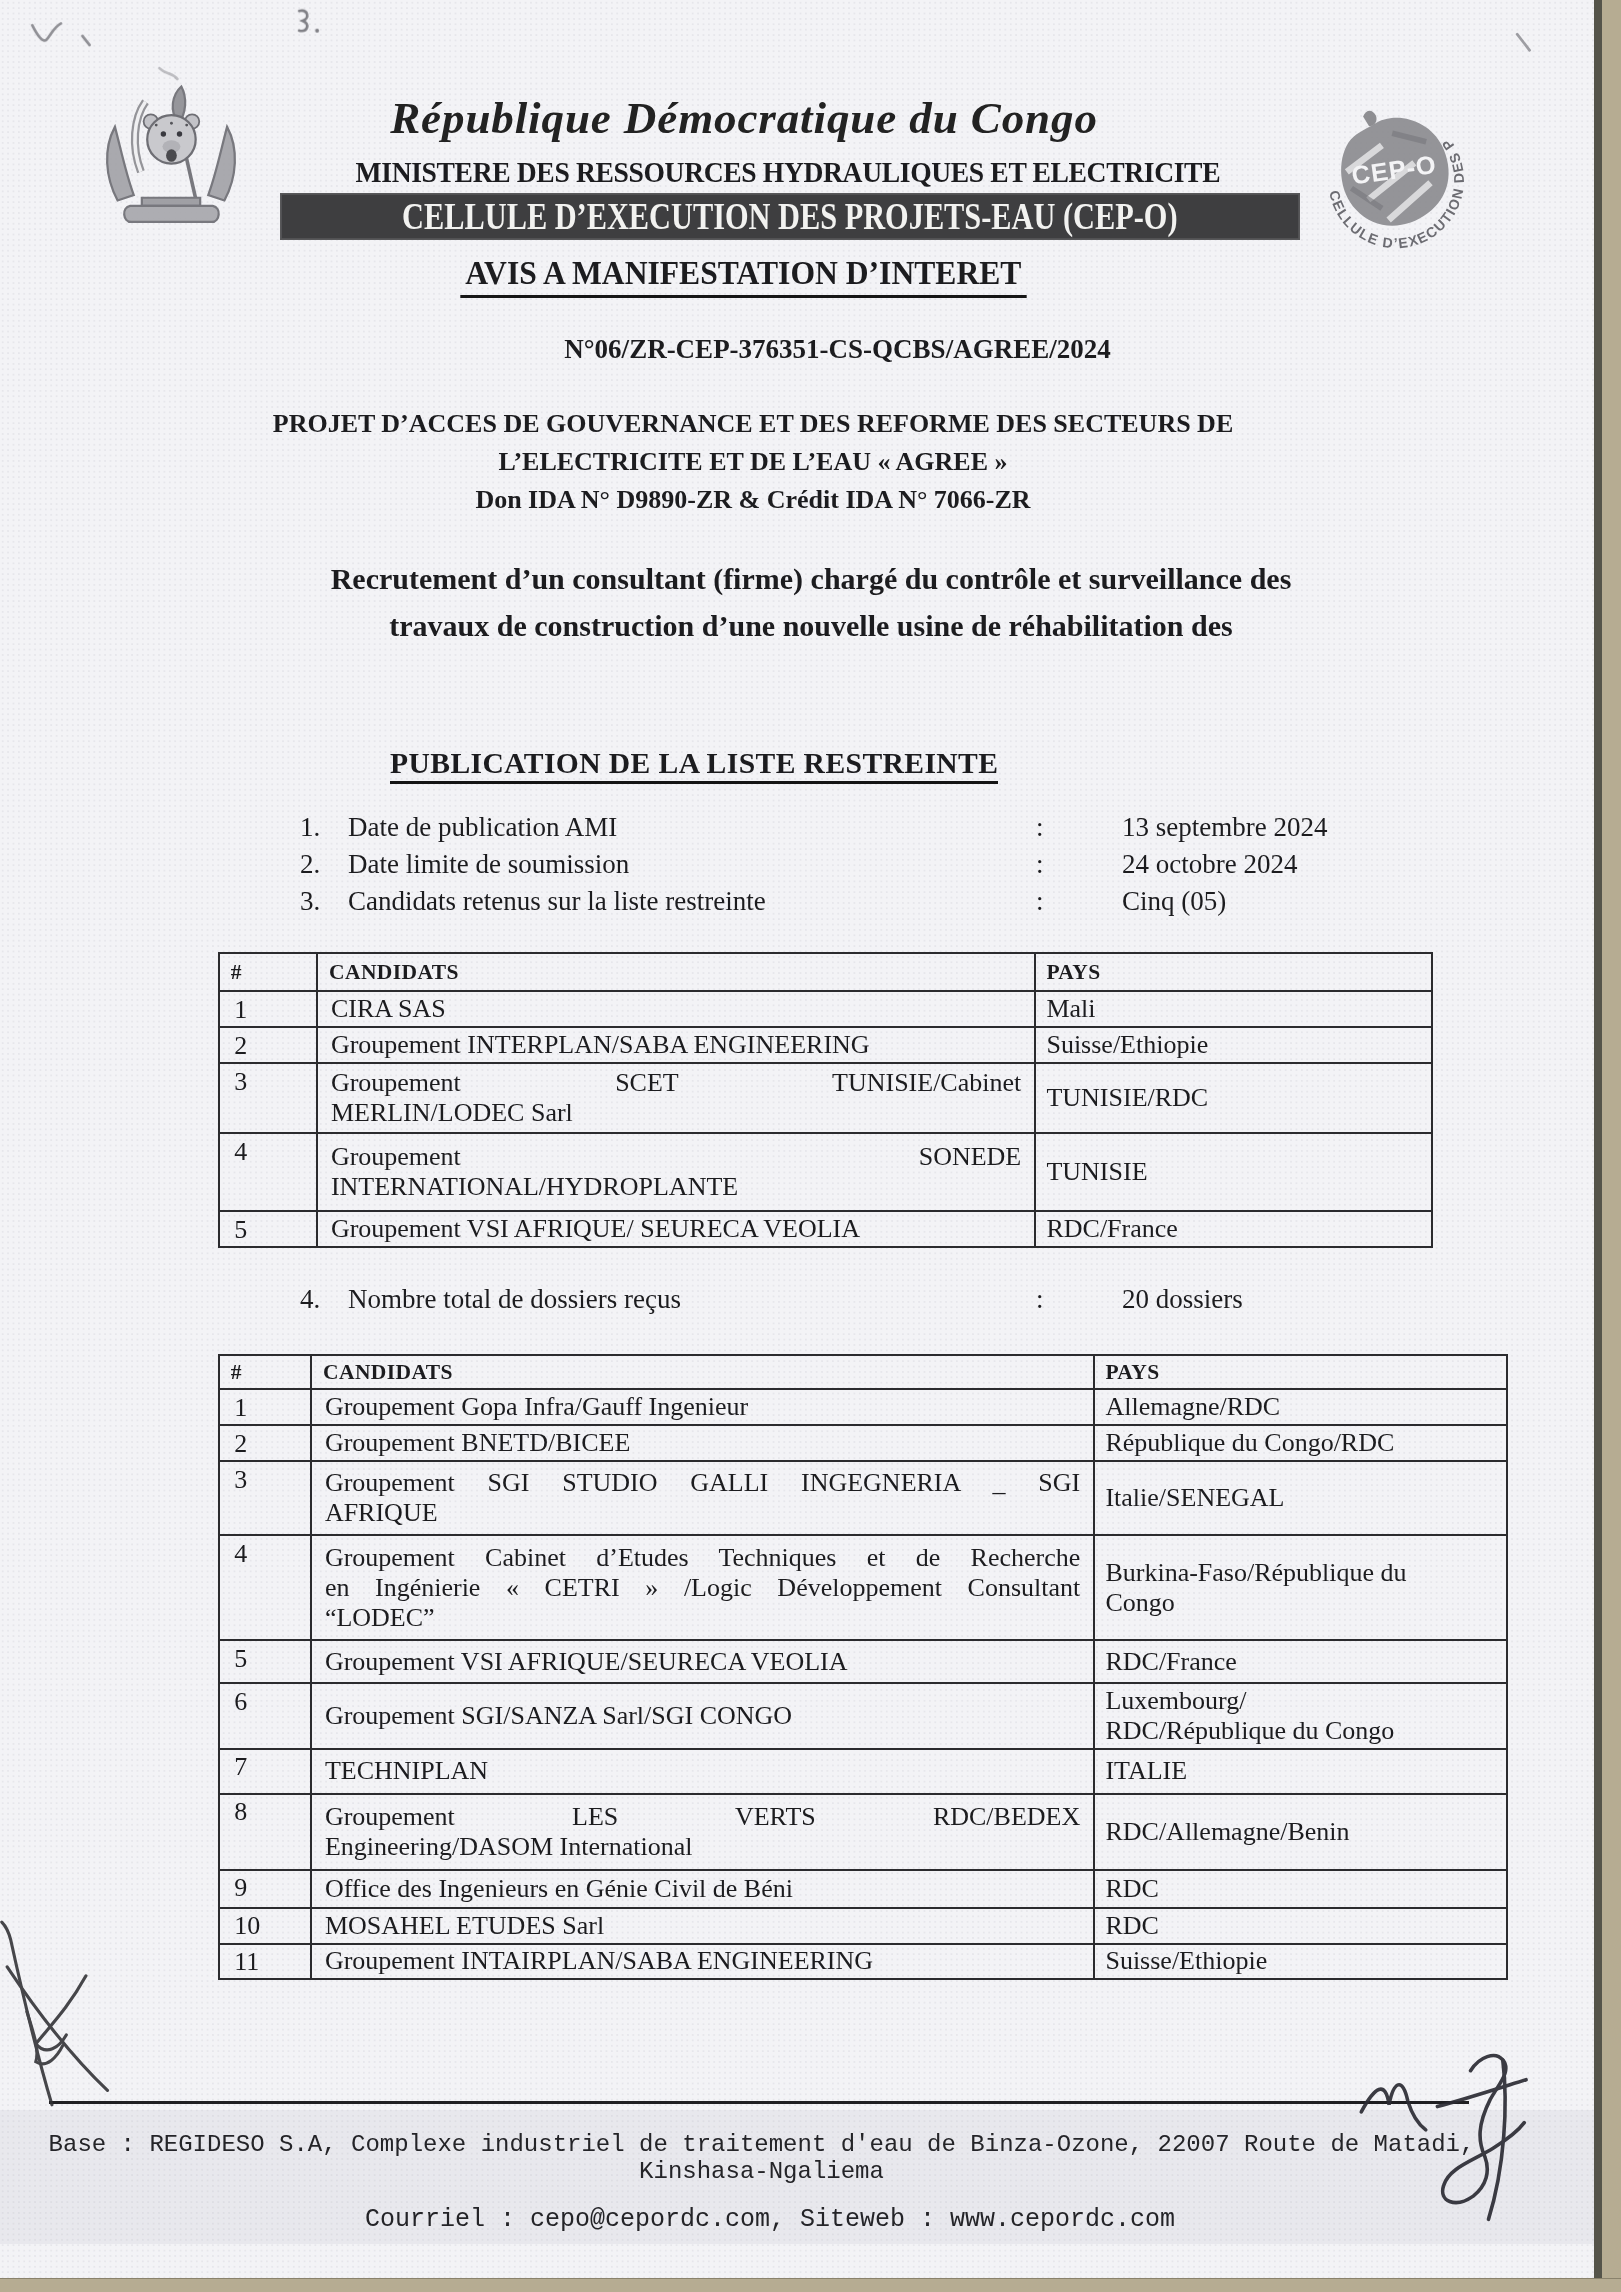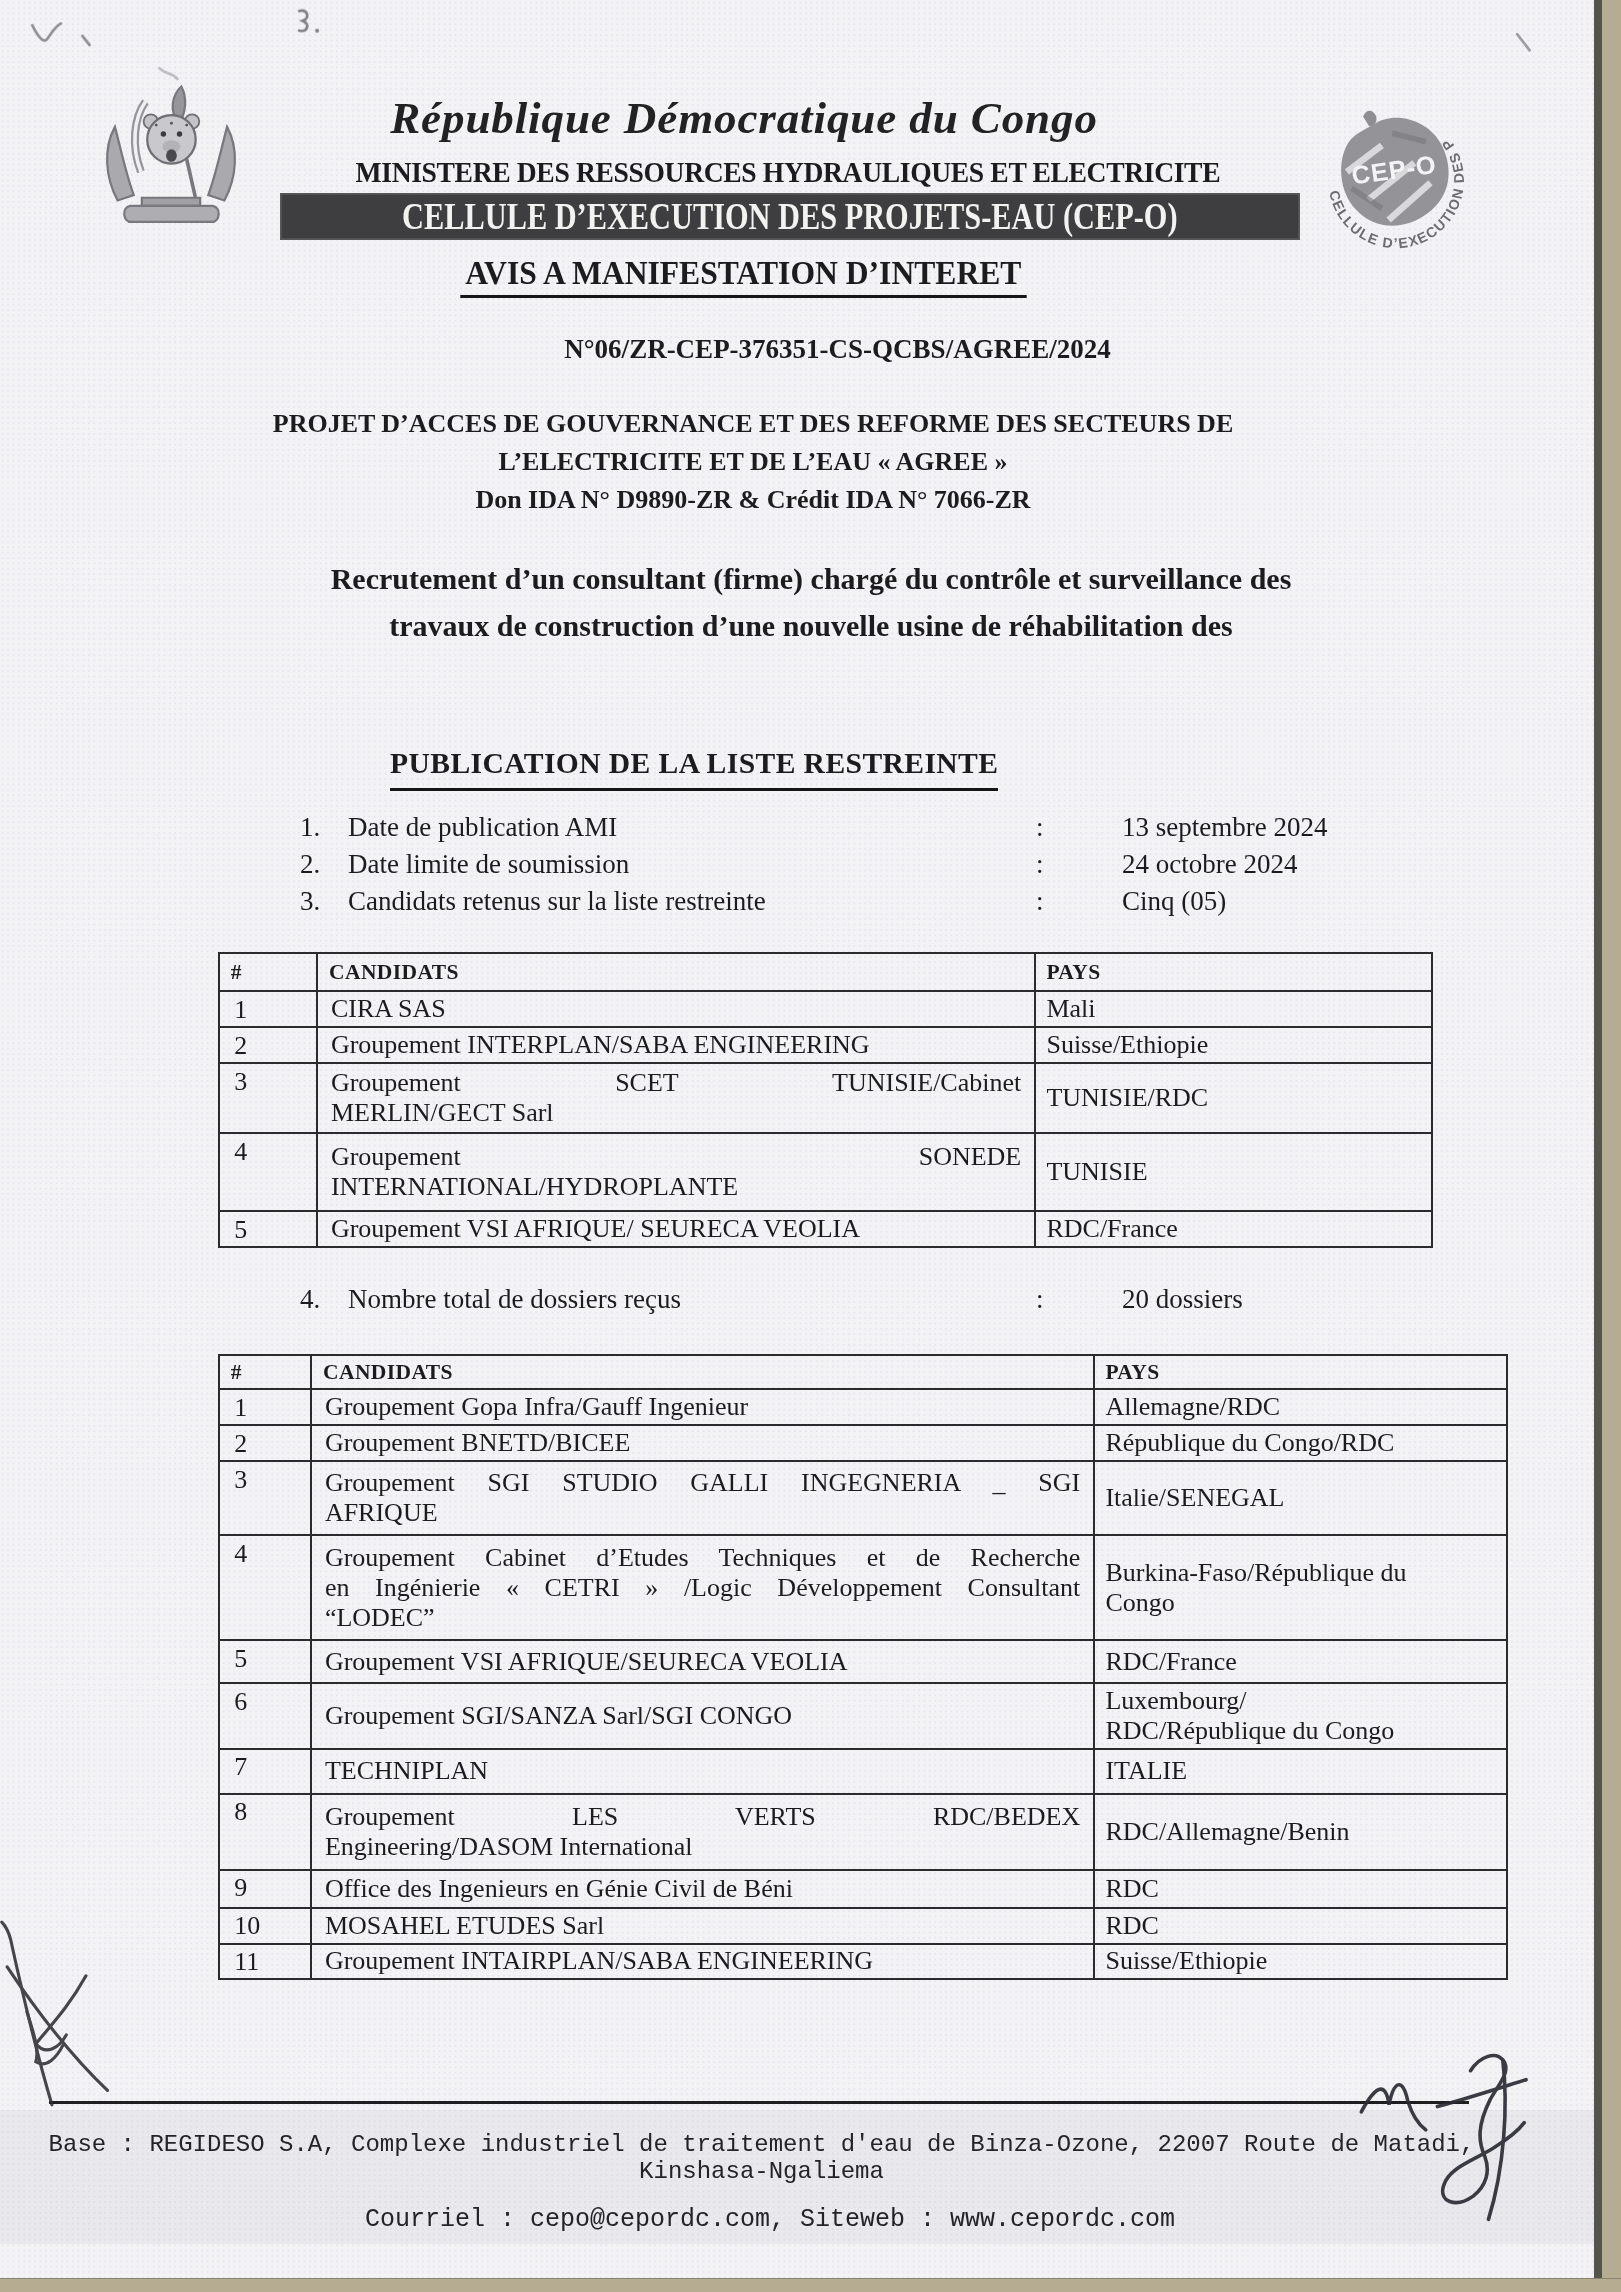--- a/index.html
+++ b/index.html
@@ -19,21 +19,21 @@
   .banner{left:280px;top:193px;width:1020px;height:47px;background:#3e3e40;
     text-align:center;color:#f2f2f0;font-weight:bold;font-size:37px;line-height:47px;
     box-shadow:0 0 0 1.8px #58585a inset;}
   .banner span{display:inline-block;transform:scaleX(0.82);white-space:nowrap;}
   .avis{left:0;top:253px;width:1487px;text-align:center;font-weight:bold;font-size:34px;line-height:39px;}
   .avis span{display:inline-block;transform:scaleX(0.93);border-bottom:3.6px solid #161616;padding:0 5.4px 2.7px 5.4px;}
   .reference{left:188px;top:333px;width:1299px;text-align:center;font-weight:bold;font-size:27px;line-height:32px;}
   .project{left:9px;top:405px;width:1488px;text-align:center;font-weight:bold;font-size:26px;line-height:38px;}
   .assignment{left:54px;top:555px;width:1514px;text-align:center;font-weight:bold;font-size:30px;line-height:47px;}
   .section-title{left:390px;top:747px;font-weight:bold;font-size:29.6px;letter-spacing:0.4px;}
-  .section-title span{display:inline-block;border-bottom:3.6px solid #151515;padding-bottom:8px;}
+  .section-title span{display:inline-block;border-bottom:3.6px solid #151515;padding-bottom:1px;}
   
   .info{left:300px;top:809px;width:1164px;font-size:27px;}
   .info-row{display:grid;grid-template-columns:48px 688px 86px auto;height:37px;align-items:center;}
   .total-line{left:300px;top:1281px;width:1164px;font-size:27px;}
   
   table{position:absolute;border-collapse:collapse;table-layout:fixed;background:transparent;}
   th,td{border:2.2px solid #2b2b2e;overflow:hidden;}
   th{font-size:21.5px;font-weight:bold;text-align:left;padding:1.8px 10.7px;letter-spacing:0.4px;}
   td{font-size:26px;}
   td .ln{line-height:30px;}
@@ -184,21 +184,21 @@
             <div class="ln">Groupement INTERPLAN/SABA ENGINEERING</div>
           </td>
           <td class="cell-pays">
             <div class="ln">Suisse/Ethiopie</div>
           </td>
         </tr>
         <tr>
           <td class="cell-num">3</td>
           <td class="cell-cand">
             <div class="ln">Groupement SCET TUNISIE/Cabinet</div>
-            <div class="ln">MERLIN/GECT Sarl</div>
+            <div class="ln">MERLIN/LODEC Sarl</div>
           </td>
           <td class="cell-pays">
             <div class="ln">TUNISIE/RDC</div>
           </td>
         </tr>
         <tr>
           <td class="cell-num">4</td>
           <td class="cell-cand">
             <div class="ln">Groupement SONEDE</div>
             <div class="ln">INTERNATIONAL/HYDROPLANTE</div>

